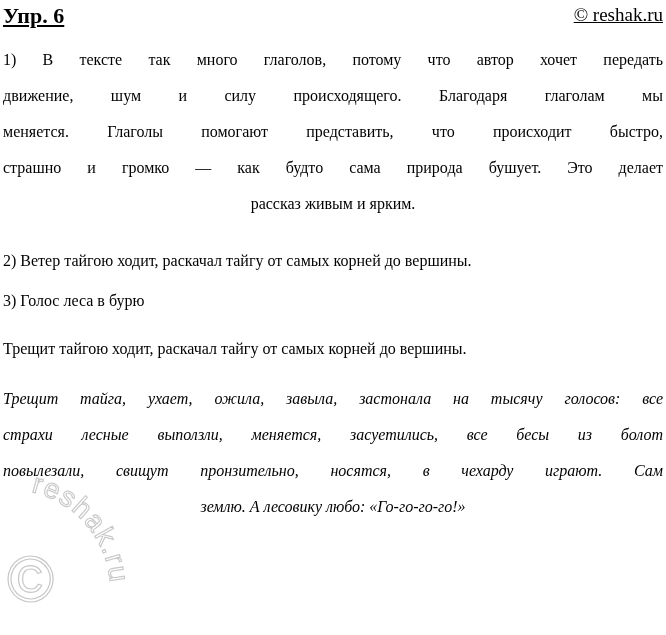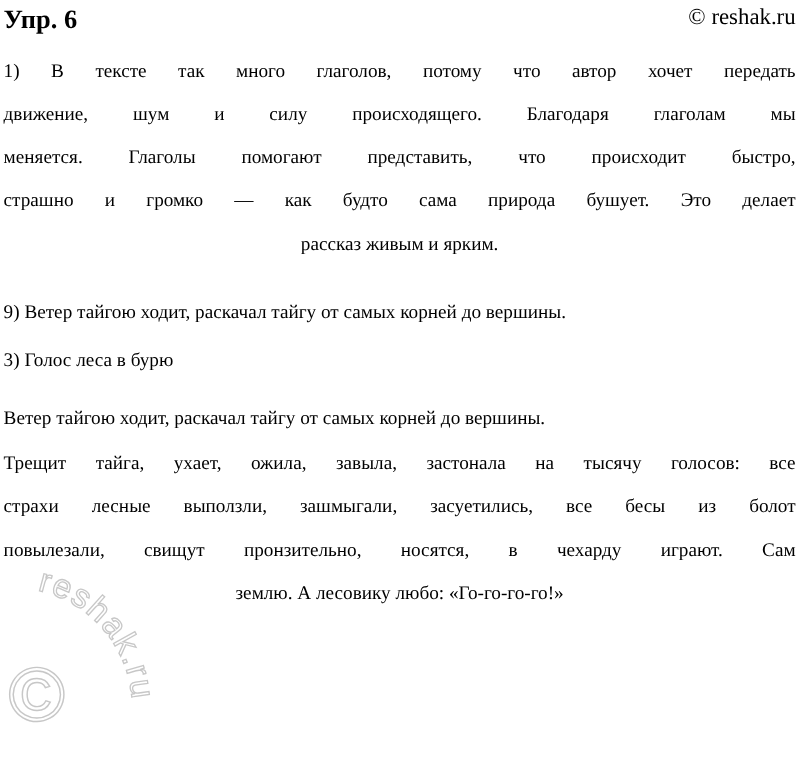--- a/index.html
+++ b/index.html
@@ -12,20 +12,21 @@
     color: #000000;
     font-family: "Liberation Serif", "DejaVu Serif", serif;
   }
   .doc { position: relative; padding: 0 3px; z-index: 1; }
   .header {
     display: flex;
     justify-content: space-between;
     align-items: flex-start;
     height: 26px;
     padding-top: 3px;
+    text-decoration: underline;
   }
   .exercise-label {
     font-weight: 700;
     font-size: 22px;
     line-height: 26px;
   }
   .copyright {
     font-size: 19px;
     line-height: 24px;
   }
@@ -37,21 +38,21 @@
     text-align: justify;
     text-align-last: justify;
   }
   .para .ll {           
     text-align: center;
   }
   .p1 { margin-top: 13px; }
   .a2 { margin-top: 21px; }
   .a3 { margin-top: 4px; }
   .a3-sentence { margin-top: 12px; }
-  .p4 { margin-top: 2px; }
+  .p4 { margin-top: 14px; font-style: italic; }
   .b { font-weight: 400; }
   .watermark {
     position: absolute;
     left: 0;
     top: 460px;
     z-index: 2;
     pointer-events: none;
     opacity: 0.9;
   }
 </style>
@@ -66,32 +67,32 @@
   </div>
 
   <div class="para p1">
     <div class="jl">1) В тексте так много глаголов, потому что автор хочет передать</div>
     <div class="jl">движение, шум и силу происходящего. Благодаря глаголам мы</div>
     <div class="jl">меняется. Глаголы помогают представить, что происходит быстро,</div>
     <div class="jl">страшно и громко — как будто сама природа бушует. Это делает</div>
     <div class="ll">рассказ живым и ярким.</div>
   </div>
 
-  <div class="para a2 ll">9) Ветер тайгою ходит, раскачал тайгу от самых корней до вершины.</div>
+  <div class="para a2 ll">2) Ветер тайгою ходит, раскачал тайгу от самых корней до вершины.</div>
 
   <div class="para a3">
     <span>3)</span>
     <span class="b">Голос леса в бурю</span>
   </div>
 
-  <div class="para a3-sentence ll">Ветер тайгою ходит, раскачал тайгу от самых корней до вершины.</div>
+  <div class="para a3-sentence ll">Трещит тайгою ходит, раскачал тайгу от самых корней до вершины.</div>
 
   <div class="para p4">
     <div class="jl">Трещит тайга, ухает, ожила, завыла, застонала на тысячу голосов: все</div>
-    <div class="jl">страхи лесные выползли, зашмыгали, засуетились, все бесы из болот</div>
+    <div class="jl">страхи лесные выползли, меняется, засуетились, все бесы из болот</div>
     <div class="jl">повылезали, свищут пронзительно, носятся, в чехарду играют. Сам</div>
     <div class="ll">землю. А лесовику любо: «Го-го-го-го!»</div>
   </div>
 
 </div>
 
 <svg class="watermark" width="190" height="175" viewBox="0 460 190 175" xmlns="http://www.w3.org/2000/svg">
   <defs>
     <path id="wmArc" d="M 31 492 A 100 100 0 0 1 110 584" fill="none"></path>
   </defs>

